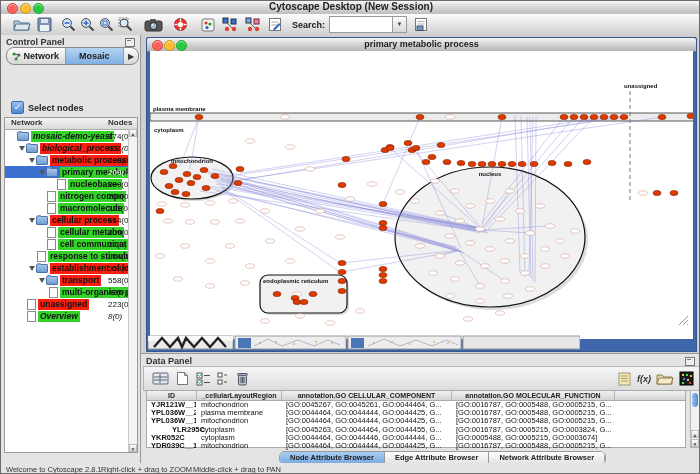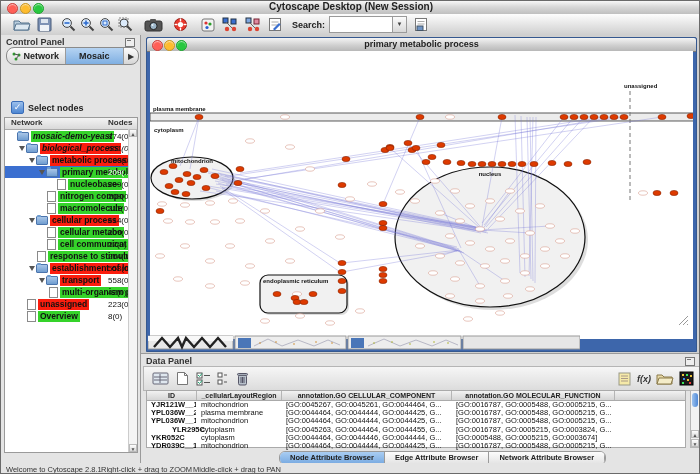--- a/index.html
+++ b/index.html
@@ -309,21 +309,21 @@
             <span class="file-ico"></span>
             <span class="tree-label" style="background: rgb(53, 211, 42); max-width: 76px;">multi-organism pro</span>
             <span class="tree-count">42(0)</span>
           </div>
           <div class="tree-row" style="padding-left: 14px;">
             <span style="width: 8px; flex: 0 0 auto;"></span>
             <span class="file-ico"></span>
             <span class="tree-label" style="background: rgb(251, 29, 14); max-width: 86px;">unassigned</span>
             <span class="tree-count">223(0)</span>
           </div>
-          <div class="tree-row" style="padding-left: 14px;">
+          <div class="tree-row" style="padding-left: 14px; font-style: italic;">
             <span style="width: 8px; flex: 0 0 auto;"></span>
             <span class="file-ico"></span>
             <span class="tree-label" style="background: rgb(53, 211, 42); max-width: 86px;">Overview</span>
             <span class="tree-count">8(0)</span>
           </div>
         </div>
       <div class="vscroll">
         <span class="sbarrow" style="top:0">▲</span>
         <span class="sbarrow" style="bottom:0">▼</span>
       </div>

